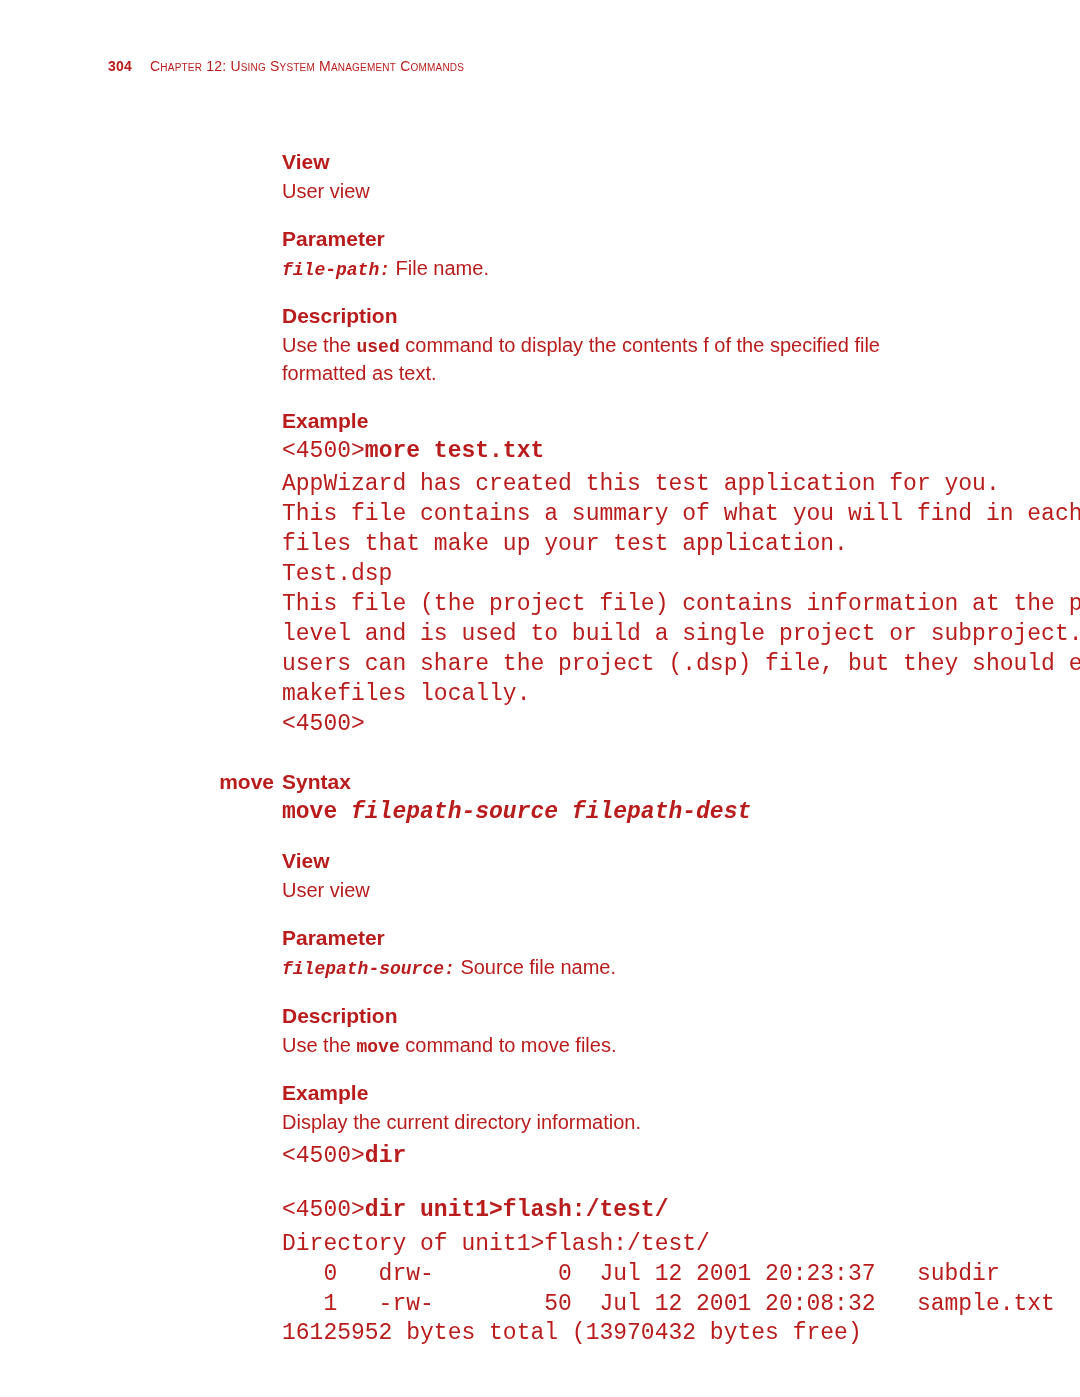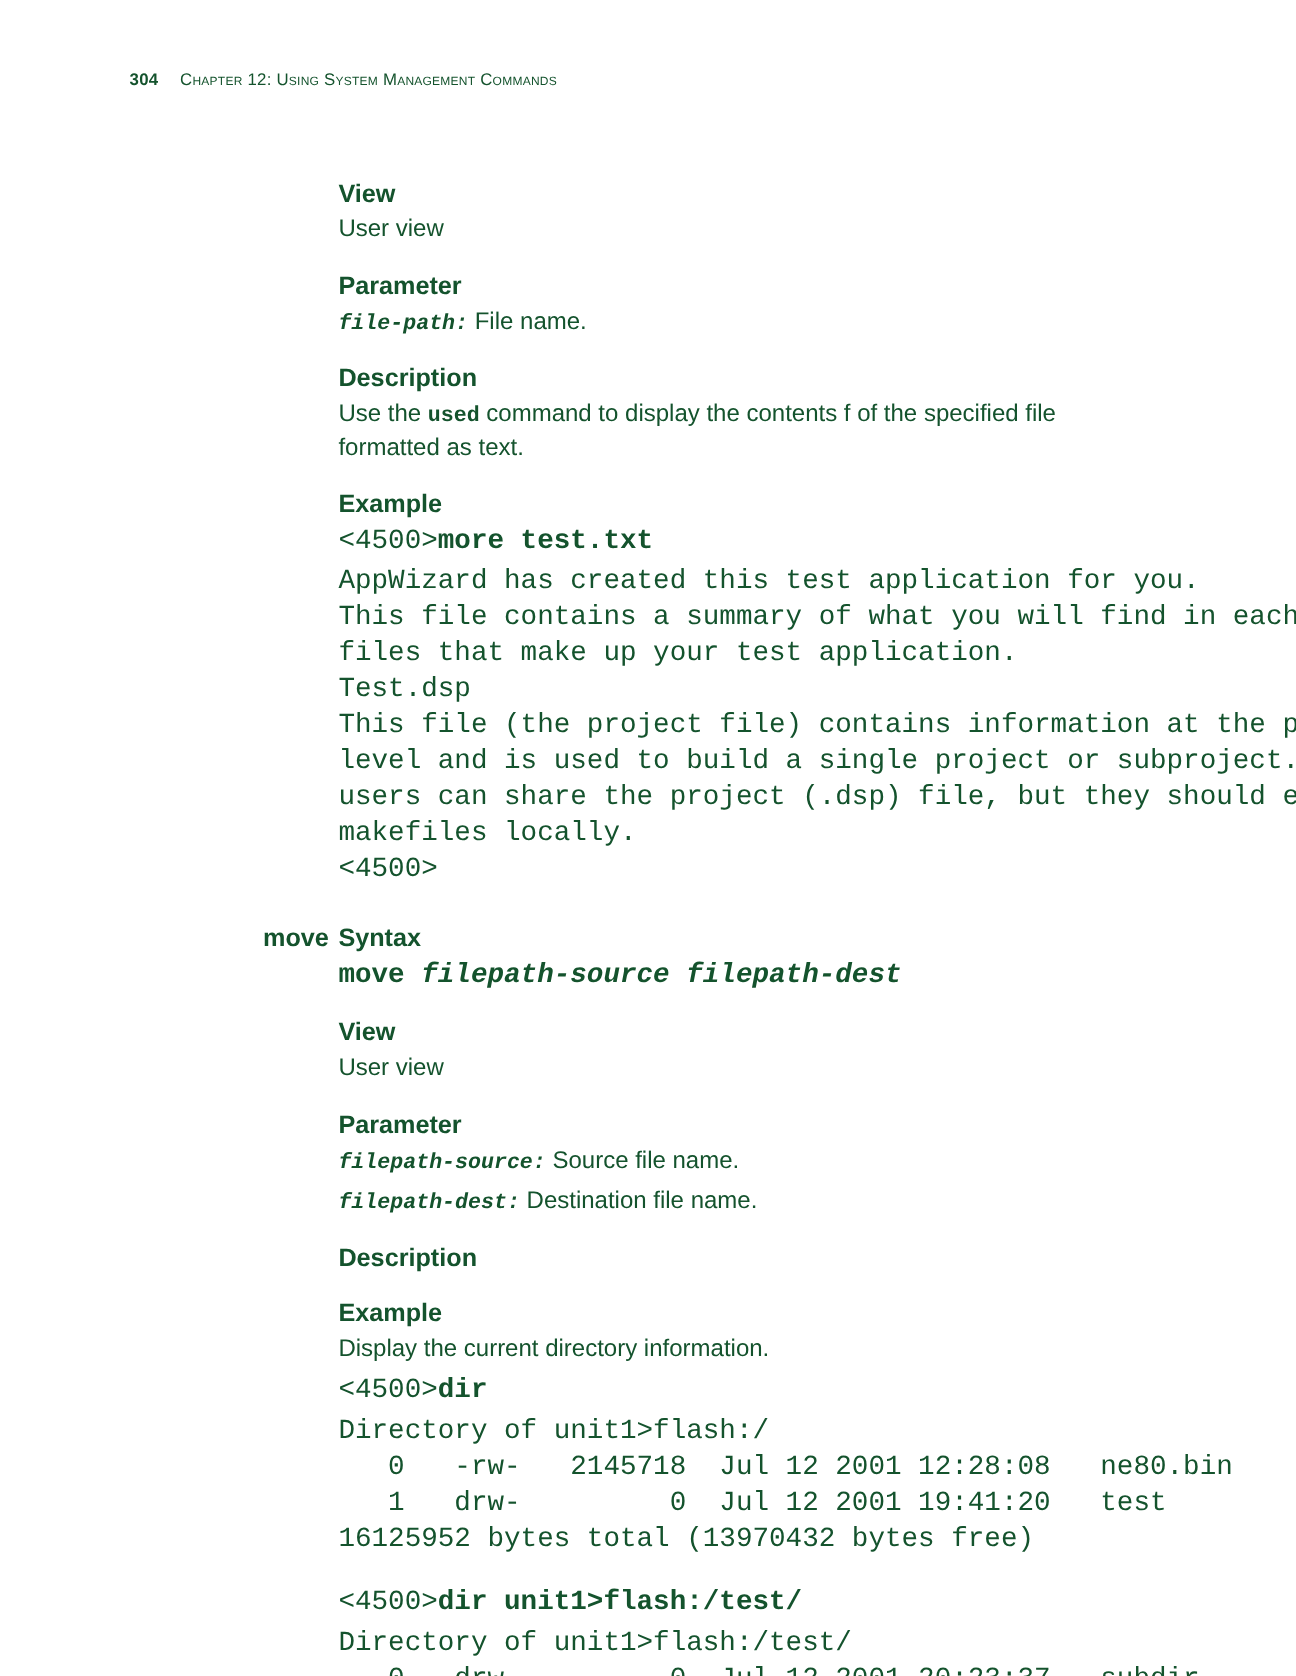--- a/index.html
+++ b/index.html
@@ -7,21 +7,21 @@
     padding: 0;
     background: #fff;
     width: 1080px;
     height: 1397px;
   }
   .page {
     position: relative;
     width: 1080px;
     height: 1397px;
     font-family: "Helvetica Neue", Arial, sans-serif;
-    color: #14532d;
+    color: #b91c1c;
   }
   .header {
     position: absolute;
     top: 58px;
     left: 108px;
     right: 108px;
     font-size: 14px;
     letter-spacing: 0.2px;
   }
   .page-num {
@@ -113,34 +113,30 @@
     </div>
     <div class="mono"><span class="mono-bold">move </span><span class="mono-ital">filepath-source filepath-dest</span></div>
 
     <div class="sec-head">View</div>
     <div class="body-text">User view</div>
 
     <div class="sec-head">Parameter</div>
     <div class="body-text">
       <span class="mono-inline mono-ital">filepath-source:</span><span> Source file name.</span>
     </div>
-    <div class="body-text">
-      <span class="mono-inline mono-ital">filepath-dest:</span><span> Destination file name.</span>
-    </div>
 
     <div class="sec-head">Description</div>
+    <div class="body-text">
+      <span>Use the </span><span class="mono-inline mono-bold">move</span><span> command to move files.</span>
+    </div>
 
     <div class="sec-head">Example</div>
     <div class="body-text">Display the current directory information.</div>
 
     <div class="mono"><span>&lt;4500&gt;</span><span class="mono-bold">dir</span></div>
-    <div class="mono">Directory of unit1&gt;flash:/
-   0   -rw-   2145718  Jul 12 2001 12:28:08   ne80.bin
-   1   drw-         0  Jul 12 2001 19:41:20   test
-16125952 bytes total (13970432 bytes free)</div>
 
     <div class="gap16"></div>
 
     <div class="mono"><span>&lt;4500&gt;</span><span class="mono-bold">dir unit1&gt;flash:/test/</span></div>
     <div class="mono">Directory of unit1&gt;flash:/test/
    0   drw-         0  Jul 12 2001 20:23:37   subdir
    1   -rw-        50  Jul 12 2001 20:08:32   sample.txt
 16125952 bytes total (13970432 bytes free)</div>
 
   </div>

